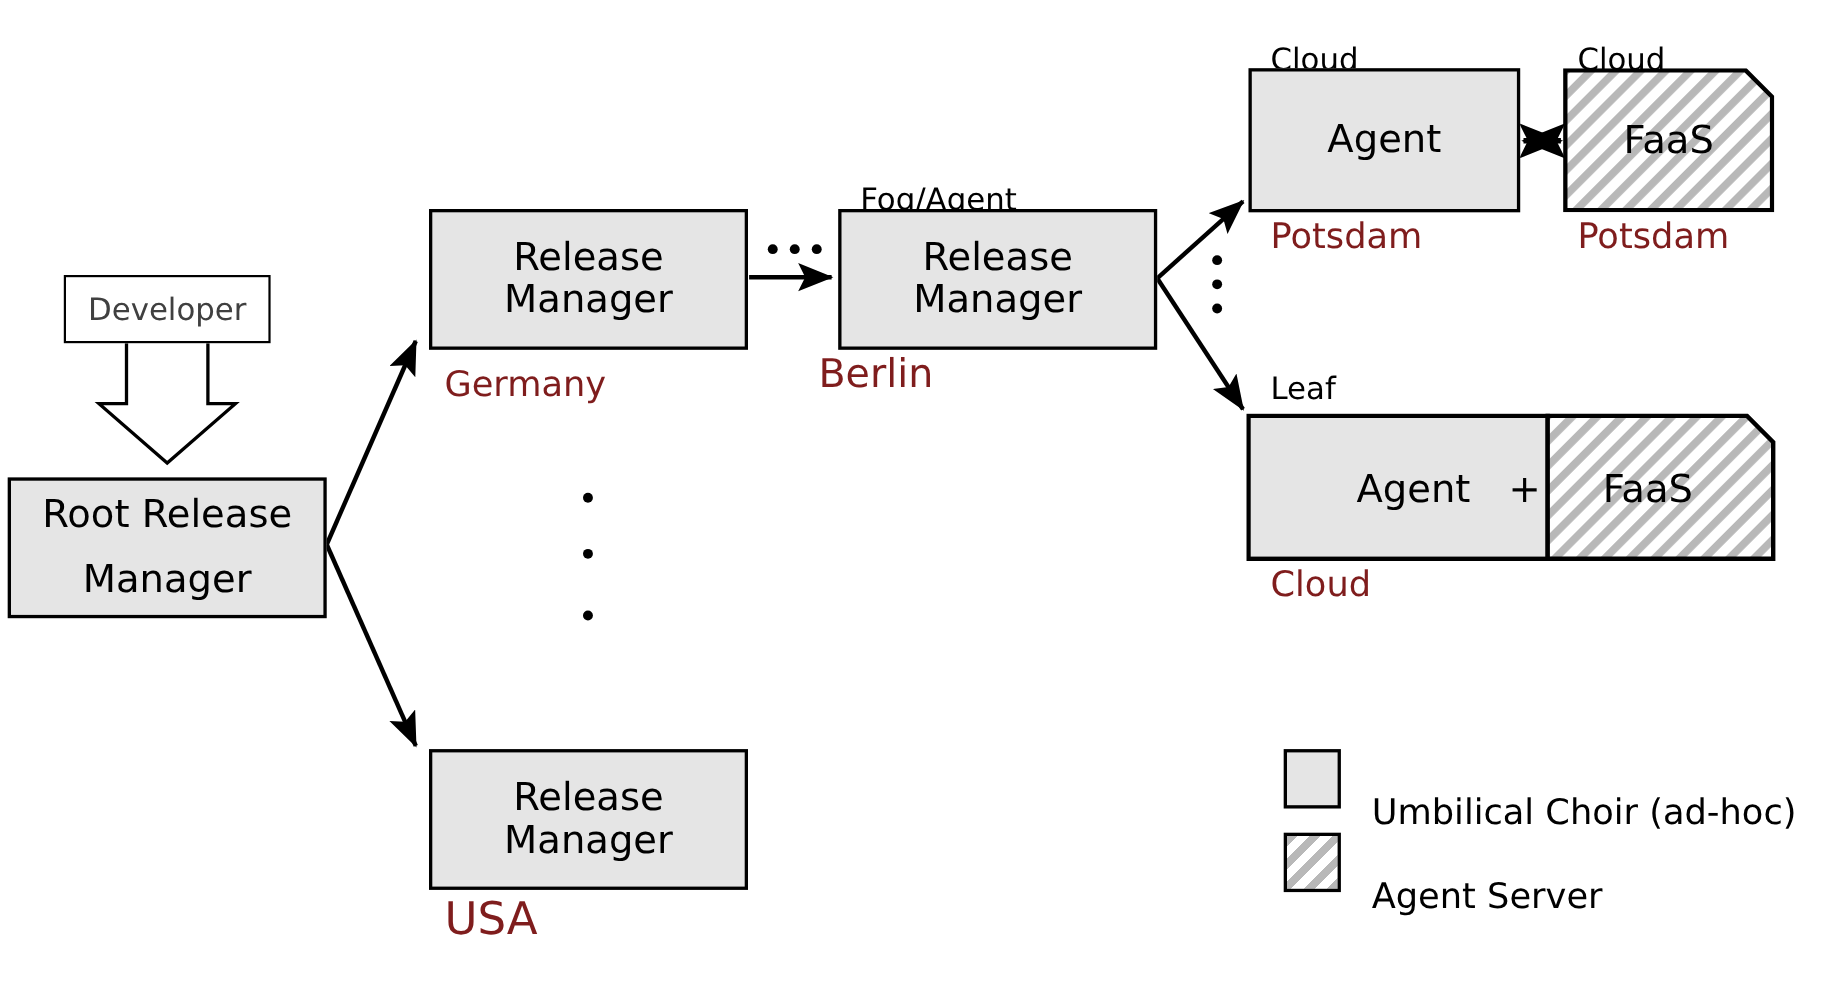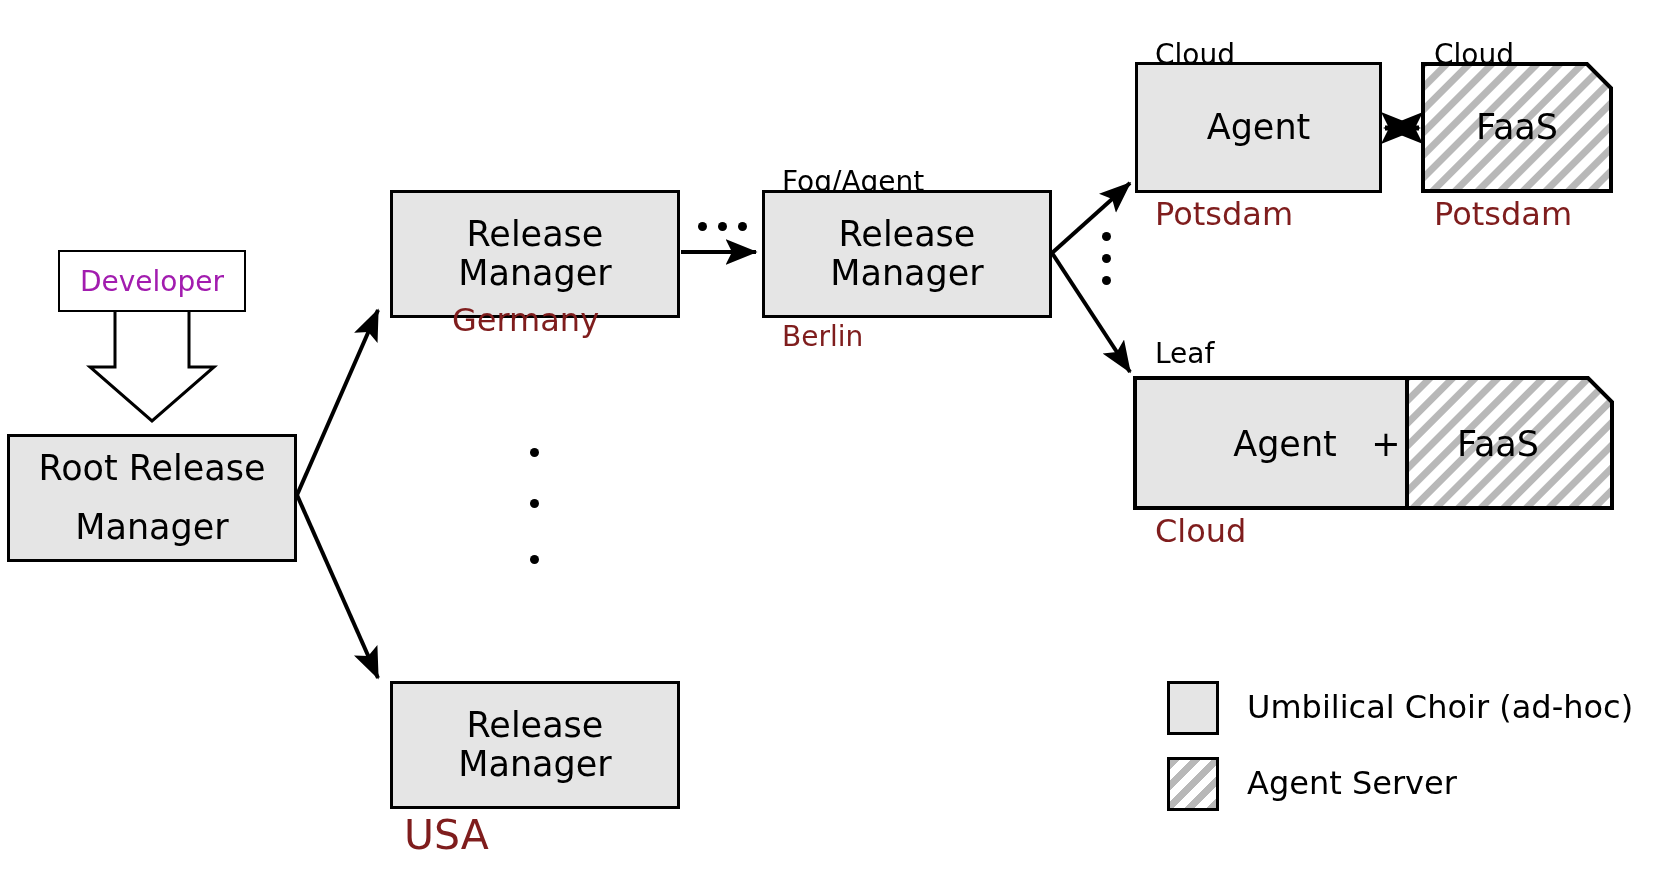--- a/index.html
+++ b/index.html
@@ -43,40 +43,41 @@
   }
   .plain-box {
     position: absolute;
     box-sizing: border-box;
     border: 2px solid #000000;
     background: #ffffff;
     display: flex;
     align-items: center;
     justify-content: center;
     font-family: "DejaVu Sans", sans-serif;
-    color: #a21caf;
+    color: #404040;
   }
   .loc-label {
     position: absolute;
     color: #7f1d1d;
     font-family: "DejaVu Sans", sans-serif;
     white-space: nowrap;
   }
   .tier-label {
     position: absolute;
     color: #000000;
     font-family: "DejaVu Sans", sans-serif;
     white-space: nowrap;
     margin-top: 24px;
   }
   .legend-label {
     position: absolute;
     color: #000000;
     font-family: "DejaVu Sans", sans-serif;
     white-space: nowrap;
+    margin-top: 31px;
   }
   .swatch {
     position: absolute;
     box-sizing: border-box;
     border: 3px solid #000000;
   }
   .swatch.solid { background: #e5e5e5; }
   .swatch.hatch {
     background-color: #ffffff;
     background-image: repeating-linear-gradient(
@@ -132,34 +133,34 @@
 
   <div class="node-box" style="left:7px; top:434px; width:290px; height:128px; font-size:35px;gap:20px;">
     <span class="line">Root Release</span>
     <span class="line">Manager</span>
   </div>
 
   <div class="node-box" style="left:390px; top:190px; width:290px; height:128px; font-size:35px;">
     <span class="line">Release</span>
     <span class="line">Manager</span>
   </div>
-  <div class="loc-label" style="left:404px; top:301px; font-size:32px;margin-left:48px;">Germany</div>
+  <div class="loc-label" style="left:404px; top:330px; font-size:32px;">Germany</div>
 
   <div class="node-box" style="left:390px; top:681px; width:290px; height:128px; font-size:35px;">
     <span class="line">Release</span>
     <span class="line">Manager</span>
   </div>
   <div class="loc-label" style="left:404px; top:811px; font-size:41px;">USA</div>
 
   <div class="tier-label" style="left:782px; top:141px; font-size:28px;">Fog/Agent</div>
   <div class="node-box" style="left:762px; top:190px; width:290px; height:128px; font-size:35px;">
     <span class="line">Release</span>
     <span class="line">Manager</span>
   </div>
-  <div class="loc-label" style="left:782px; top:320px; font-size:28px;">Berlin</div>
+  <div class="loc-label" style="left:744px; top:320px; font-size:36px;">Berlin</div>
 
   <div class="tier-label" style="left:1155px; top:14px; font-size:28px;">Cloud</div>
   <div class="node-box" style="left:1135px; top:62px; width:247px; height:131px; font-size:35px;">
     <span class="line">Agent</span>
   </div>
   <div class="loc-label" style="left:1155px; top:195px; font-size:32px;">Potsdam</div>
 
   <div class="tier-label" style="left:1434px; top:14px; font-size:28px;">Cloud</div>
   <svg style="position:absolute; left:1421px; top:62px; width:192px; height:131px;" viewBox="0 0 192 131" xmlns="http://www.w3.org/2000/svg">
     <defs>

